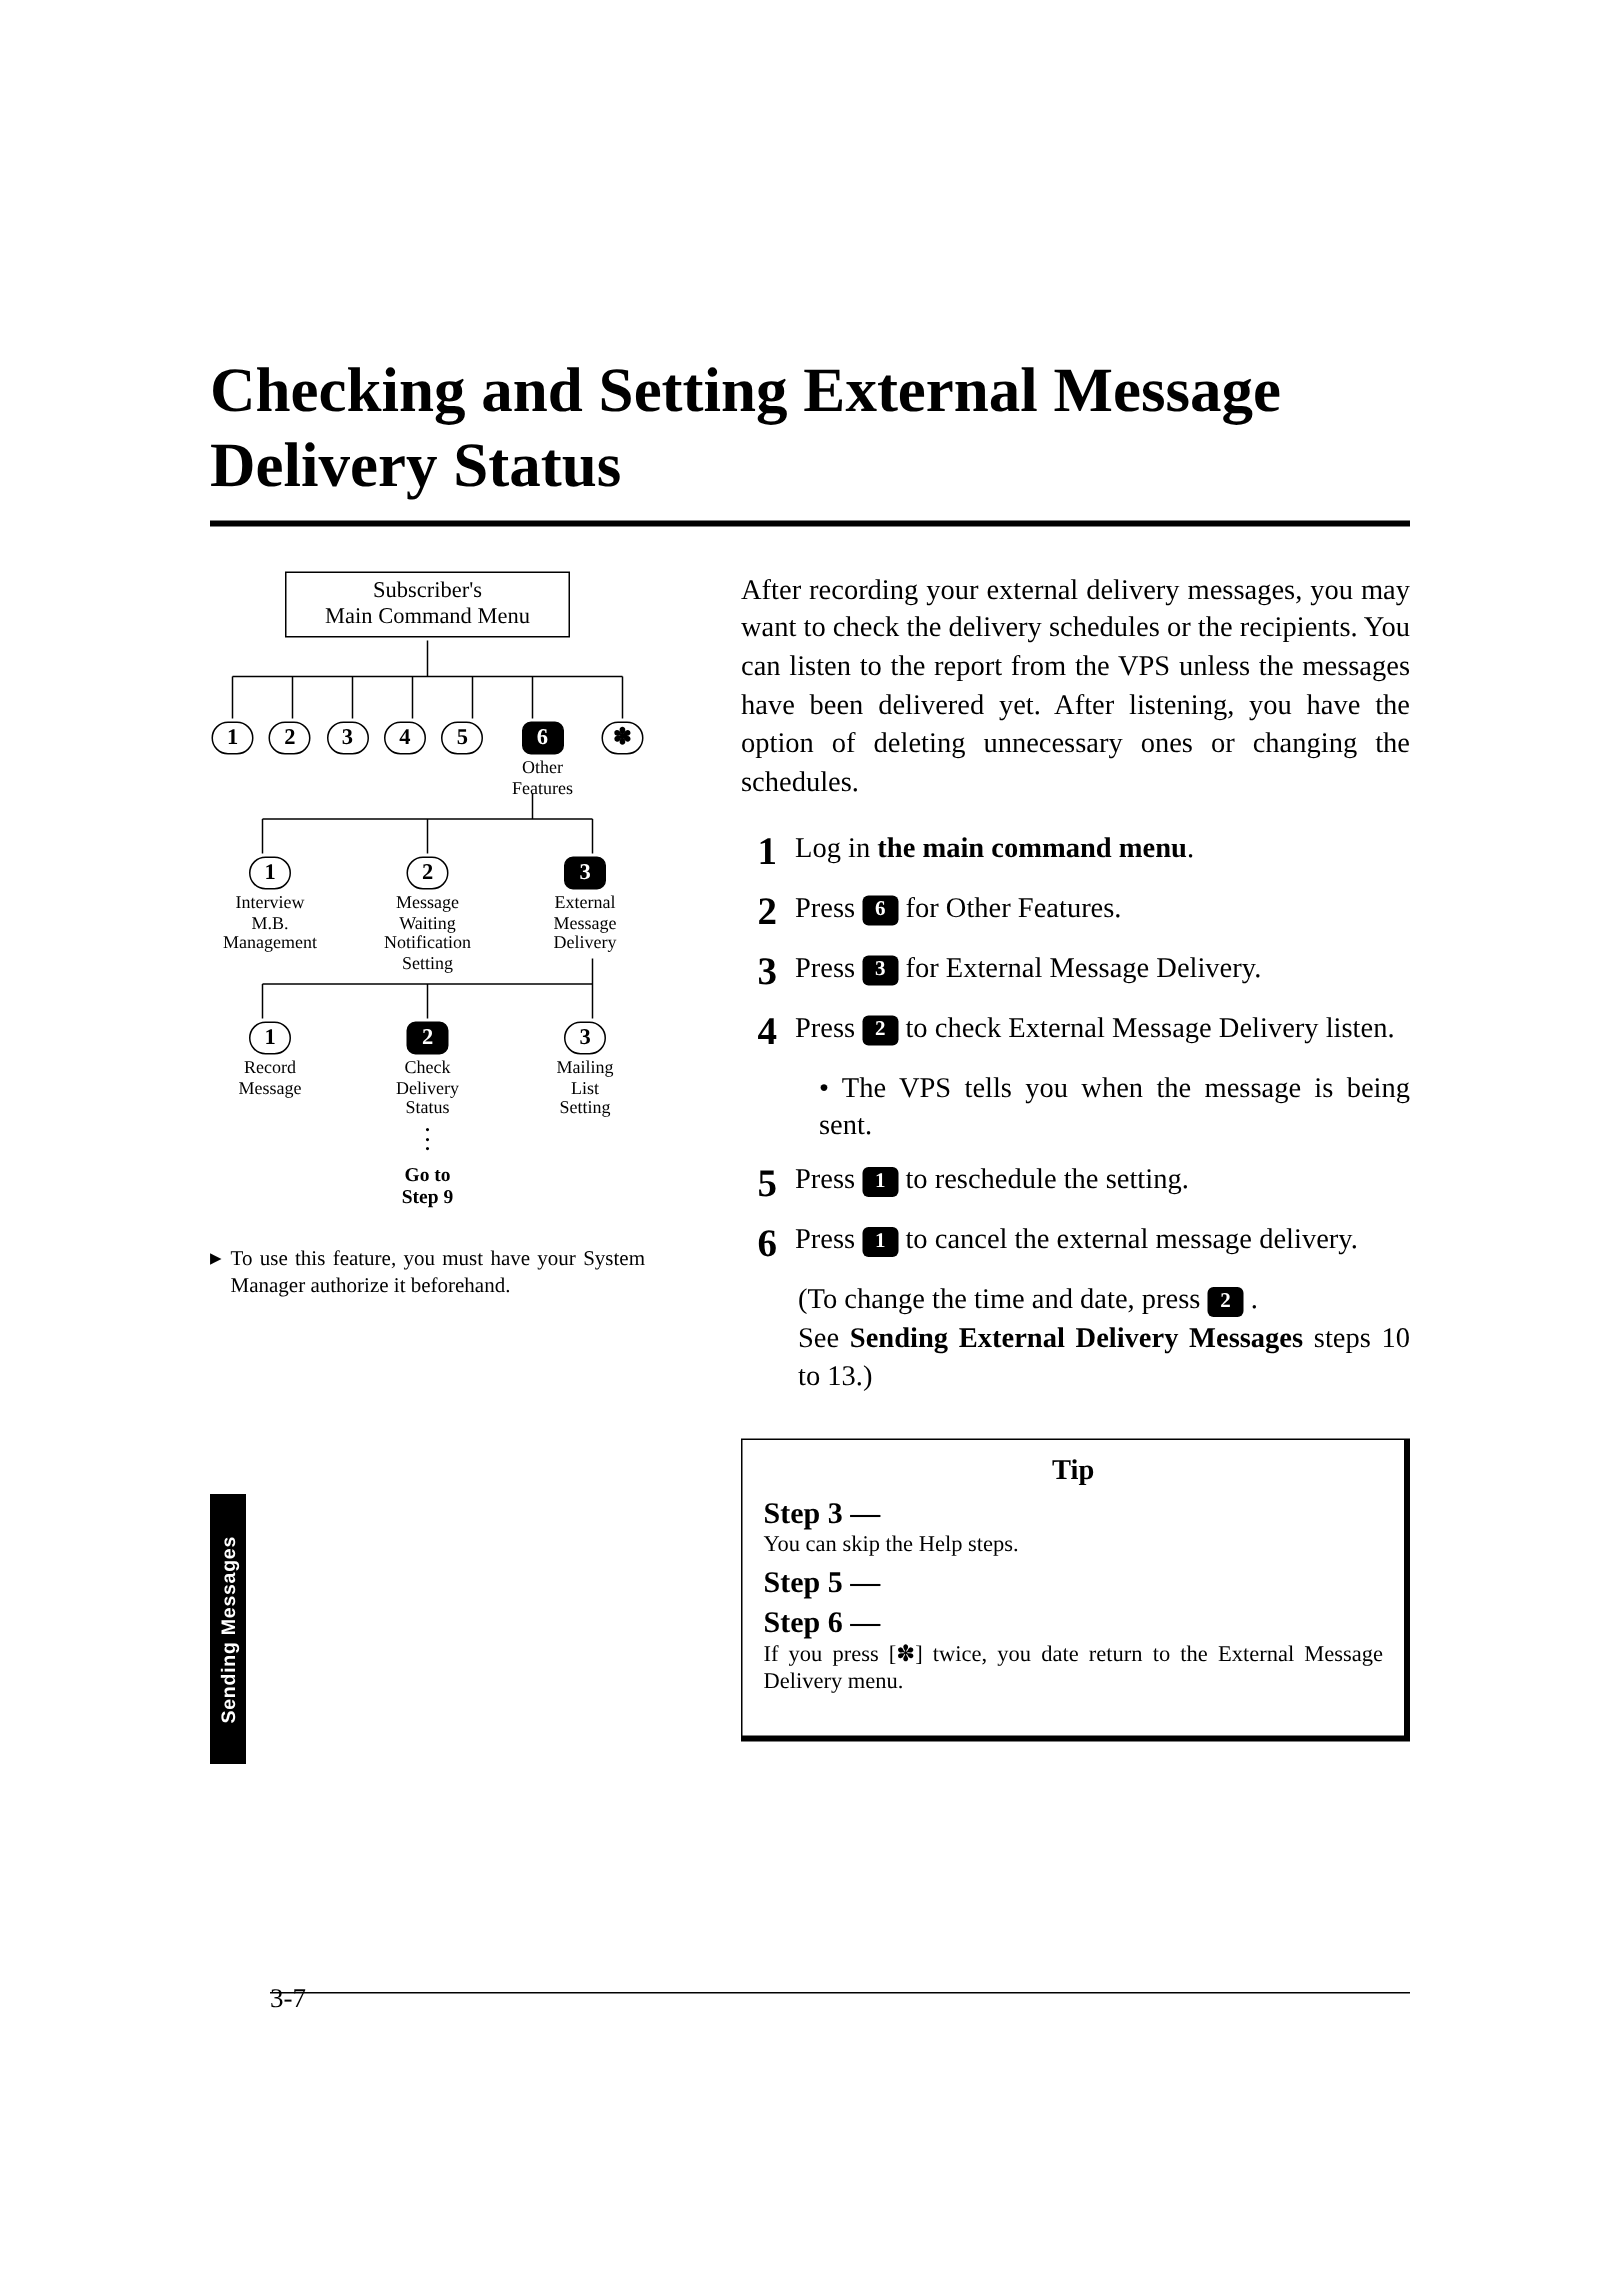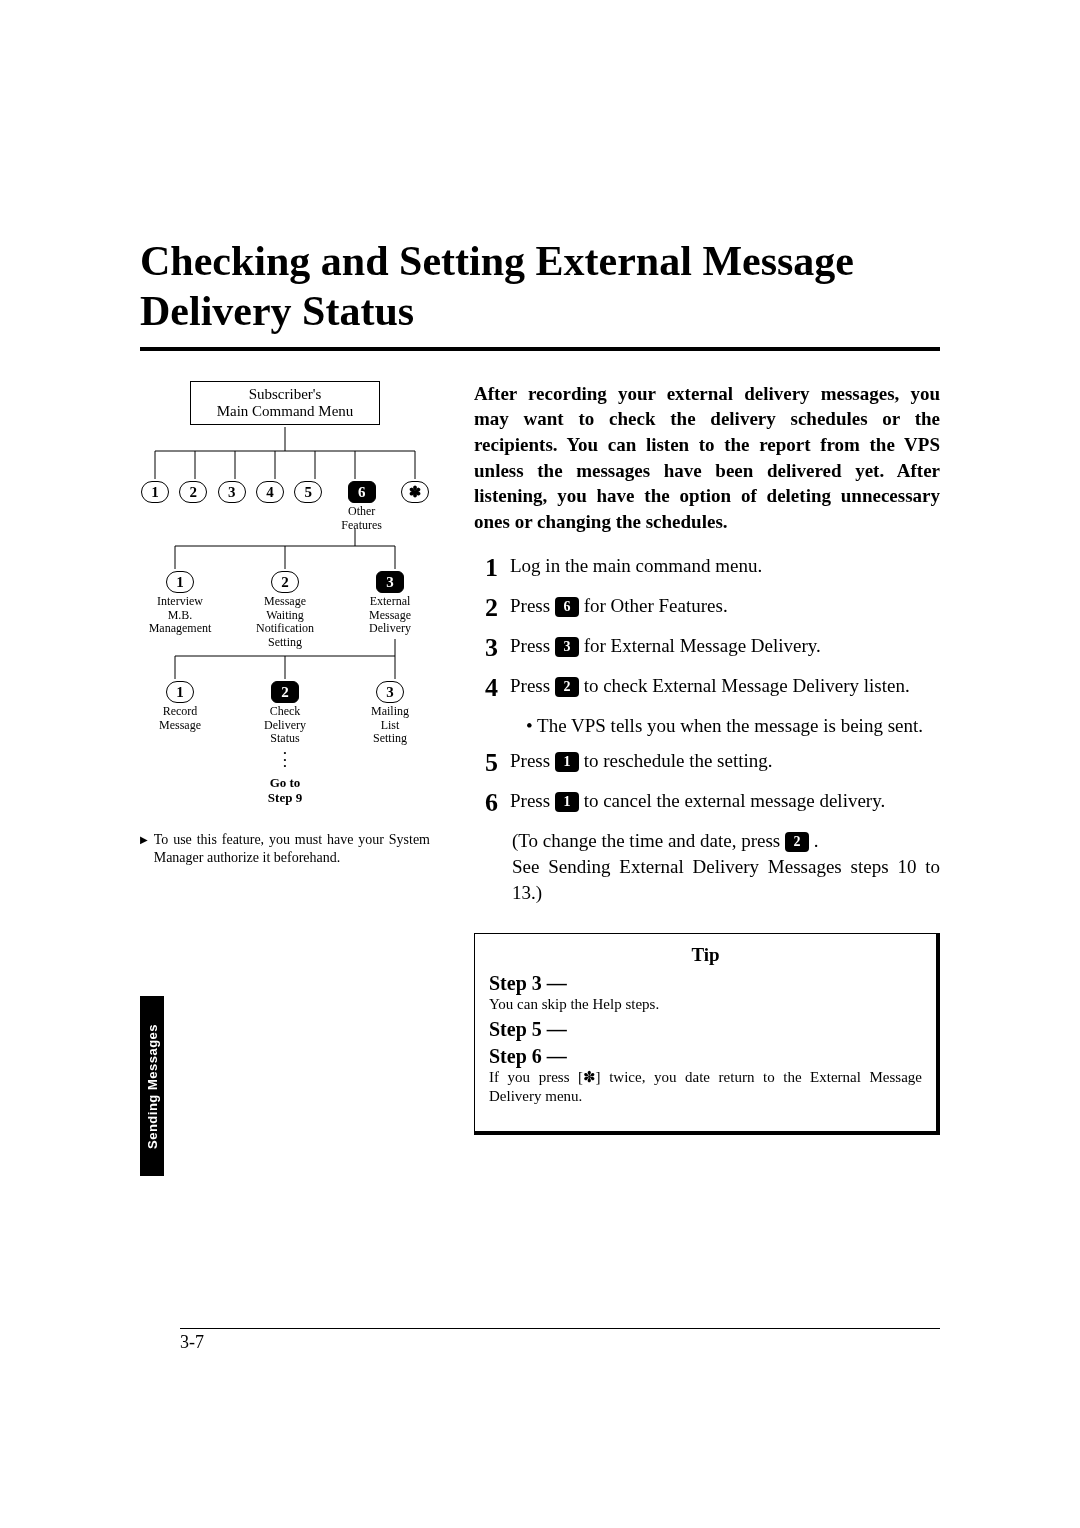--- a/index.html
+++ b/index.html
@@ -1,19 +1,19 @@
 <!DOCTYPE html>
 <html><head>
 <meta charset="utf-8">
 <style>
   * { box-sizing: border-box; margin: 0; padding: 0; }
   html, body { width: 1080px; height: 1528px; background: #fff; font-family: "Times New Roman", serif; color: #000; }
   .page { position: relative; width: 1080px; height: 1528px; padding: 200px 140px 100px 140px; margin-top: 36px; }
   .title { font-size: 42px; font-weight: bold; line-height: 1.2; padding-bottom: 10px; border-bottom: 4px solid #000; margin-bottom: 30px; }
-  .columns { display: flex; gap: 44px; }
+  .columns { display: flex; gap: 64px; }
   .left-col { width: 290px; font-size: 14px; }
   .right-col { flex: 1; }
 
   
   .diagram { position: relative; height: 430px; }
   .menu-box { width: 190px; margin-left: 50px; border: 1px solid #000; text-align: center; padding: 4px 6px; font-size: 15px; }
   .tree-row1 { position: absolute; top: 100px; left: 0; right: 0; display: flex; justify-content: space-between; }
   .tree-row2 { position: absolute; top: 190px; left: 0; right: 0; display: flex; justify-content: space-between; }
   .tree-row3 { position: absolute; top: 300px; left: 0; right: 0; display: flex; justify-content: space-between; }
   .node { text-align: center; font-size: 13px; line-height: 1.15; width: 80px; }
@@ -23,39 +23,39 @@
   .ellipsis { font-weight: bold; line-height: 0.5; margin-top: 4px; }
   .goto { font-weight: bold; font-size: 13px; margin-top: 6px; }
 
   
   .diagram svg { position: absolute; top: 0; left: 0; width: 100%; height: 100%; pointer-events: none; }
 
   .note { margin-top: 20px; font-size: 14px; line-height: 1.3; text-align: justify; display: flex; gap: 6px; }
   .note .tri { font-size: 10px; line-height: 18px; }
 
   
-  .intro { font-size: 19px; line-height: 1.35; text-align: justify; margin-bottom: 18px; font-weight: bold; }
+  .intro { font-size: 19px; line-height: 1.35; text-align: justify; margin-bottom: 18px; }
   .steps { list-style: none; }
   .steps li { display: flex; align-items: flex-start; gap: 12px; margin-bottom: 10px; }
   .steps li .num { font-size: 26px; font-weight: bold; width: 24px; text-align: right; }
   .steps li .body { font-size: 19px; line-height: 1.35; flex: 1; text-align: justify; }
   .sub { margin-left: 52px; font-size: 19px; line-height: 1.35; text-align: justify; margin-top: 4px; margin-bottom: 10px; }
   .keypad { display: inline-block; width: 24px; height: 20px; background: #000; color: #fff; font-weight: bold; font-size: 14px; text-align: center; border-radius: 4px; line-height: 20px; vertical-align: 1px; }
-  b { font-weight: normal; }
+  b { font-weight: bold; }
 
   
   .tip-box { margin-top: 28px; border: 1px solid #000; border-right: 4px solid #000; border-bottom: 4px solid #000; padding: 10px 14px 26px; }
   .tip-title { text-align: center; font-weight: bold; font-size: 19px; margin-bottom: 6px; }
   .tip-step { font-weight: bold; font-size: 20px; margin-top: 4px; }
   .tip-text { font-size: 15px; line-height: 1.25; text-align: justify; }
 
   
   .side-tab { position: absolute; left: 140px; top: 960px; width: 24px; height: 180px; background: #000; color: #fff; font-family: Arial, sans-serif; font-size: 13px; font-weight: bold; writing-mode: vertical-rl; transform: rotate(180deg); text-align: center; display: flex; align-items: center; justify-content: center; letter-spacing: 0.5px; }
 
-  .page-num { position: absolute; left: 180px; bottom: 211px; font-size: 18px; }
+  .page-num { position: absolute; left: 180px; bottom: 221px; font-size: 18px; }
   .bt-line { position: absolute; left: 180px; right: 140px; bottom: 235px; border-top: 1px solid #000; }
 </style>
 </head>
 <body>
 
 <div class="page">
 
   <h1 class="title">Checking and Setting External Message Delivery Status</h1>
 
   <div class="columns">

